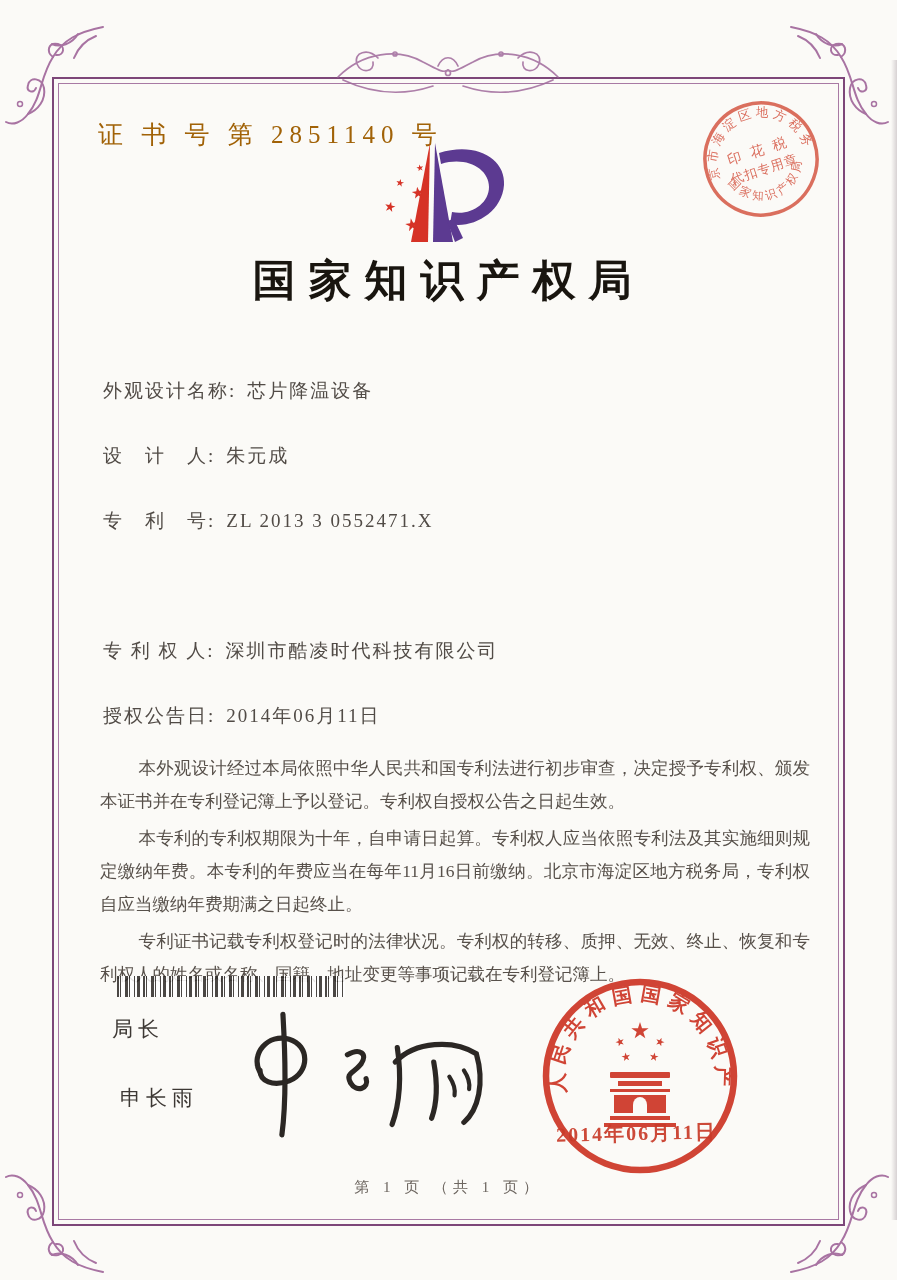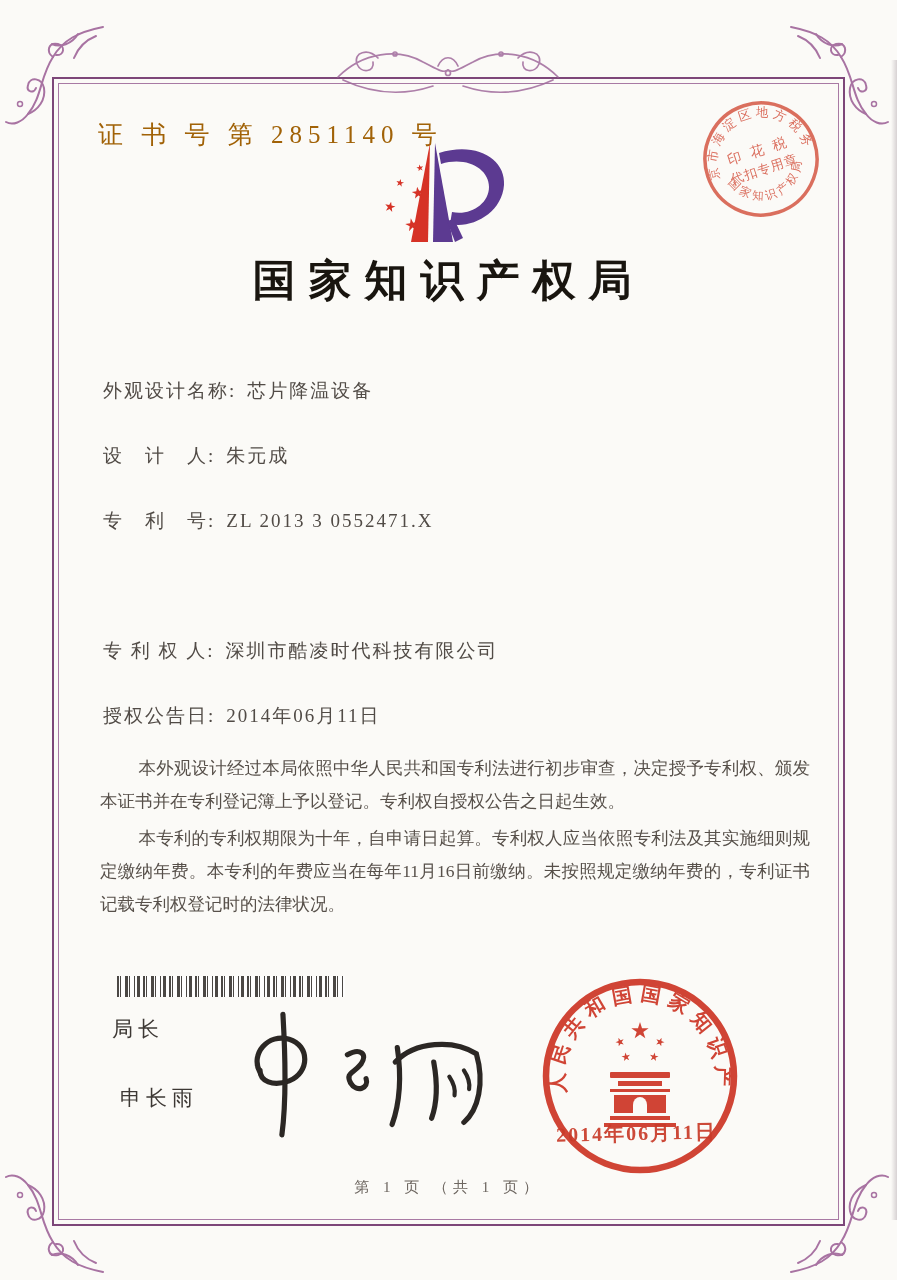--- a/index.html
+++ b/index.html
@@ -165,21 +165,22 @@
   </div>
   <div class="field" style="top:638px">
     <span>专 利 权 人:</span><span class="fv">深圳市酷凌时代科技有限公司</span>
   </div>
   <div class="field" style="top:703px">
     <span>授权公告日:</span><span class="fv">2014年06月11日</span>
   </div>
 
   <div class="body-text">
     <p>本外观设计经过本局依照中华人民共和国专利法进行初步审查，决定授予专利权、颁发本证书并在专利登记簿上予以登记。专利权自授权公告之日起生效。</p>
-    <p>本专利的专利权期限为十年，自申请日起算。专利权人应当依照专利法及其实施细则规定缴纳年费。本专利的年费应当在每年11月16日前缴纳。未按照规定缴纳年费的，专利证书记载专利权登记时的法律状况。</p>
+    <p>本专利的专利权期限为十年，自申请日起算。专利权人应当依照专利法及其实施细则规定缴纳年费。本专利的年费应当在每年11月16日前缴纳。北京市海淀区地方税务局，专利权自应当缴纳年费期满之日起终止。</p>
+    <p>专利证书记载专利权登记时的法律状况。专利权的转移、质押、无效、终止、恢复和专利权人的姓名或名称、国籍、地址变更等事项记载在专利登记簿上。</p>
   </div>
 
   <div class="barcode"></div>
 
   <div class="officer-title">局长</div>
   <div class="officer-name">申长雨</div>
 
   <svg class="signature" width="290" height="130" viewBox="0 0 270 125">
     <g fill="none" stroke="#1a1613" stroke-width="5" stroke-linecap="round" opacity="0.92">
       <path d="M 36,62 C 26,44 44,24 64,30 C 84,36 84,62 64,70 C 48,76 36,70 36,60"></path>

